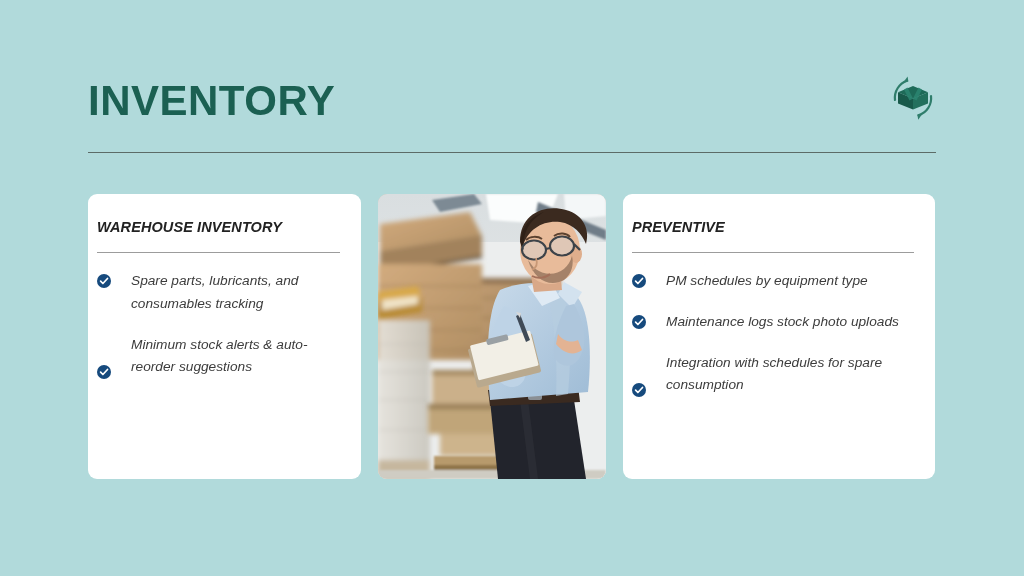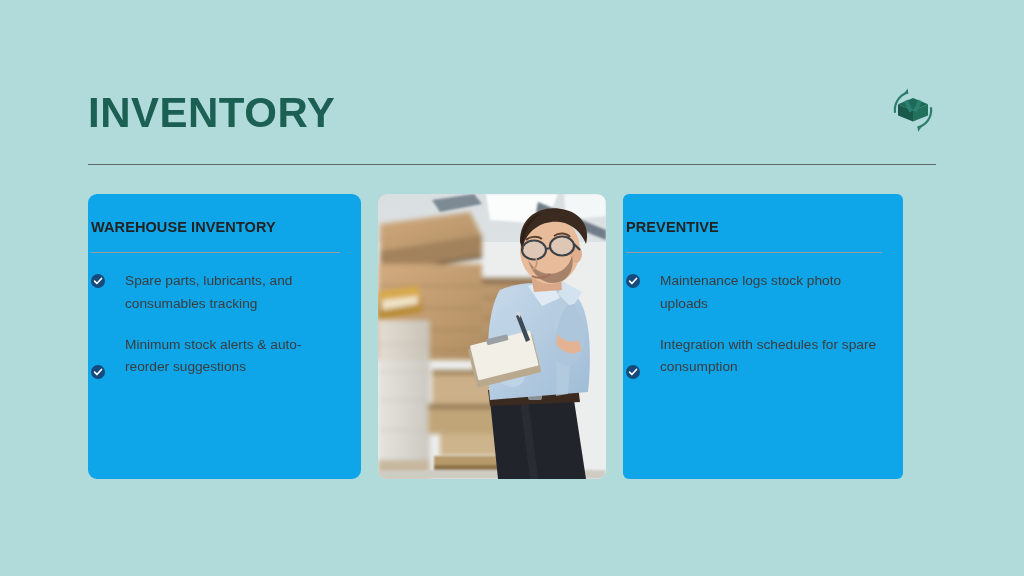--- a/index.html
+++ b/index.html
@@ -8,21 +8,21 @@
   body {
     background:#b1dadb;
     font-family:"Liberation Sans", sans-serif;
     overflow:hidden;
     position:relative;
   }
 
   
   .slide-header{
     position:absolute;
-    left:88px; top:82px;
+    left:88px; top:70px;
     width:848px; height:88px;
   }
   .page-title{
     font-size:42px;
     font-weight:bold;
     letter-spacing:.5px;
     color:#1b6052;
     line-height:1;
     position:absolute;
     left:0; top:10px;
@@ -43,25 +43,26 @@
   .columns{
     position:absolute;
     left:88px; top:194px;
     width:848px; height:285px;
     display:flex;
     gap:17px;
   }
 
   .card{
     width:273px;
-    background:#0ea5e9;
+    background:#ffffff;
     border-radius:9px;
-    padding:22px 21px 0 3px;
+    padding:22px 21px 0 9px;
     position:relative;
     flex:0 0 auto;
+    font-style:italic;
   }
   .card-title{
     font-size:14.5px;
     font-weight:bold;
     color:#222222;
     line-height:1.55;
     letter-spacing:.1px;
   }
   .card-rule{
     margin-top:14px;
@@ -93,21 +94,21 @@
   .photo-card{
     width:228px;
     border-radius:9px;
     overflow:hidden;
     position:relative;
     background:#cfc3b0;
     flex:0 0 auto;
   }
   .photo-svg{ display:block; width:228px; height:285px; }
 
-  .card-right{ width:280px;border-radius:6px; }
+  .card-right{ width:312px; }
 </style>
 </head>
 <body>
 
 <div class="slide-header">
   <div class="page-title">INVENTORY</div>
 
   <div class="header-icon">
     <svg viewBox="0 0 56 56" width="56" height="56" aria-hidden="true">
 
@@ -327,20 +328,29 @@
     </div>
     <div class="card-rule"></div>
     <ul class="bullets">
       <li class="bullet">
         <span class="check-icon">
           <svg viewBox="0 0 14 14" width="14" height="14" aria-hidden="true">
             <circle cx="7" cy="7" r="7" fill="#164a7d"></circle>
             <path d="M3.6 7.2 L5.9 9.5 L10.5 4.5" fill="none" stroke="#ffffff" stroke-width="1.7" stroke-linecap="round" stroke-linejoin="round"></path>
           </svg>
         </span>
+        <span class="bullet-text">PM schedules by equipment type</span>
+      </li>
+      <li class="bullet">
+        <span class="check-icon">
+          <svg viewBox="0 0 14 14" width="14" height="14" aria-hidden="true">
+            <circle cx="7" cy="7" r="7" fill="#164a7d"></circle>
+            <path d="M3.6 7.2 L5.9 9.5 L10.5 4.5" fill="none" stroke="#ffffff" stroke-width="1.7" stroke-linecap="round" stroke-linejoin="round"></path>
+          </svg>
+        </span>
         <span class="bullet-text">Maintenance logs stock photo uploads</span>
       </li>
       <li class="bullet">
         <span class="check-icon">
           <svg viewBox="0 0 14 14" width="14" height="14" aria-hidden="true">
             <circle cx="7" cy="7" r="7" fill="#164a7d"></circle>
             <path d="M3.6 7.2 L5.9 9.5 L10.5 4.5" fill="none" stroke="#ffffff" stroke-width="1.7" stroke-linecap="round" stroke-linejoin="round"></path>
           </svg>
         </span>
         <span class="bullet-text">Integration with schedules for spare consumption</span>

